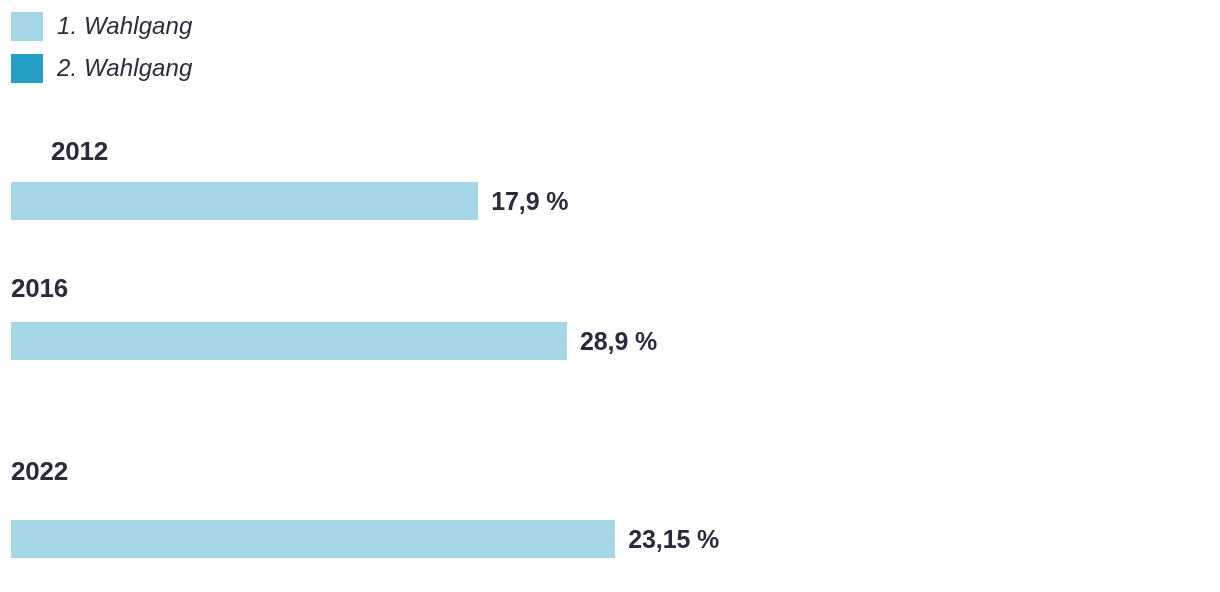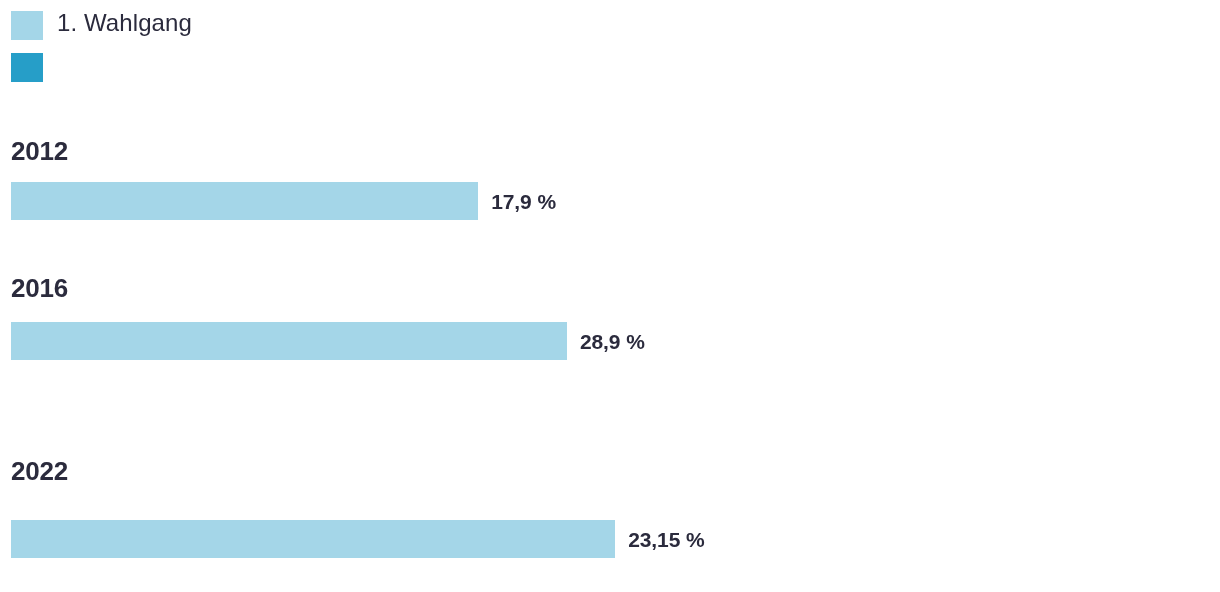--- a/index.html
+++ b/index.html
@@ -24,22 +24,24 @@
   }
 
   
   .legend {
     position: absolute;
     left: 11px;
     top: 11px;
   }
   .legend-row {
     display: flex;
+    align-items: center;
     height: 30px;
     margin-bottom: 12px;
+    font-style: italic;
   }
   .legend-swatch {
     width: 32px;
     height: 29px;
     flex: 0 0 auto;
   }
   .legend-label {
     margin-left: 14px;
     font-size: 24px;
     font-weight: 400;
@@ -76,45 +78,46 @@
     display: flex;
     align-items: center;
   }
   .bar {
     margin-left: 11px;
     height: 38px;
     flex: 0 0 auto;
   }
   .bar-value {
     margin-left: 13px;
-    font-size: 21px;
+    font-size: 25px;
     font-weight: 700;
     letter-spacing: -0.1px;
     color: #2b2b3d;
     white-space: nowrap;
     line-height: 1;
   }
 </style>
 </head>
 <body style="background: rgb(255, 255, 255);">
 
 <div id="chart-root">
 
   <div class="legend">
     <div class="legend-row">
       <span class="legend-swatch" style="background: rgb(164, 214, 232);"></span>
       <span class="legend-label">1. Wahlgang</span>
     </div>
     <div class="legend-row">
       <span class="legend-swatch" style="background: rgb(38, 158, 200);"></span>
+      <span class="legend-label">2. Wahlgang</span>
     </div>
   </div>
 
   <div class="group" style="top:0;">
-    <div class="group-label" style="top:138px;">2012</div>
+    <div class="group-label" style="top:138px;margin-left:40px;">2012</div>
     <div class="bars" style="top:182px;">
       <div class="bar-row">
         <div class="bar" style="width: 467.19px; background: rgb(164, 214, 232);"></div>
         <div class="bar-value">17,9 %</div>
       </div>
     </div>
   </div>
 
   <div class="group" style="top:0;">
     <div class="group-label" style="top:275px;">2016</div>

